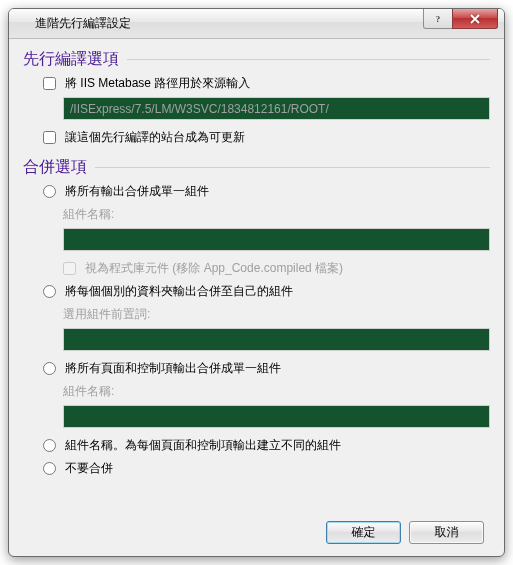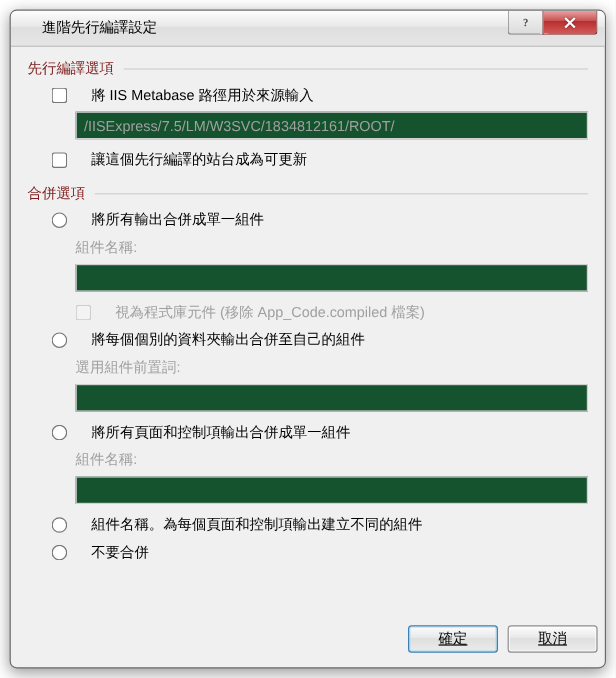--- a/index.html
+++ b/index.html
@@ -67,39 +67,39 @@
   .content {
     flex: 1;
     padding: 10px 14px 10px 14px;
     overflow: hidden;
     position: relative;
   }
   .group {
     margin-bottom: 8px;
   }
   .group-title {
-    font-size: 12px;
-    color: #7f1d1d;
+    font-size: 16px;
+    color: #4c1d95;
     padding-bottom: 2px;
     display: flex;
     align-items: center;
     gap: 4px;
     text-align: center;
   }
   .group-title .line {
     flex: 1;
     height: 1px;
     background: #d0d0d0;
     margin-left: 4px;
   }
   .row {
     display: flex;
     align-items: center;
     padding: 3px 0 3px 20px;
-    gap: 20px;
+    gap: 9px;
   }
   .row.sub { padding-left: 40px; }
   input[type=checkbox], input[type=radio] {
     width: 13px; height: 13px; margin:0;
   }
   .label { font-size: 12px; }
   .disabled-text { color: #a0a0a0; }
   input.text {
     width: 100%;
     height: 23px;
@@ -112,25 +112,24 @@
   }
   input.text:disabled {
     background: #14532d;
     color: #a0a0a0;
   }
   .text-row {
     padding: 2px 0 6px 40px;
   }
   .buttons {
     position: absolute;
-    right: 6px;
+    right: 20px;
     bottom: 12px;
     display: flex;
     gap: 8px;
-    text-decoration: underline;
   }
   button.dlg {
     width: 75px;
     height: 23px;
     border: 1px solid #8e8e8e;
     border-radius: 3px;
     background: linear-gradient(to bottom, #fdfdfd, #e8e8e8 45%, #dedede 46%, #ececec);
     font-size: 12px;
     font-family: inherit;
     cursor: pointer;

